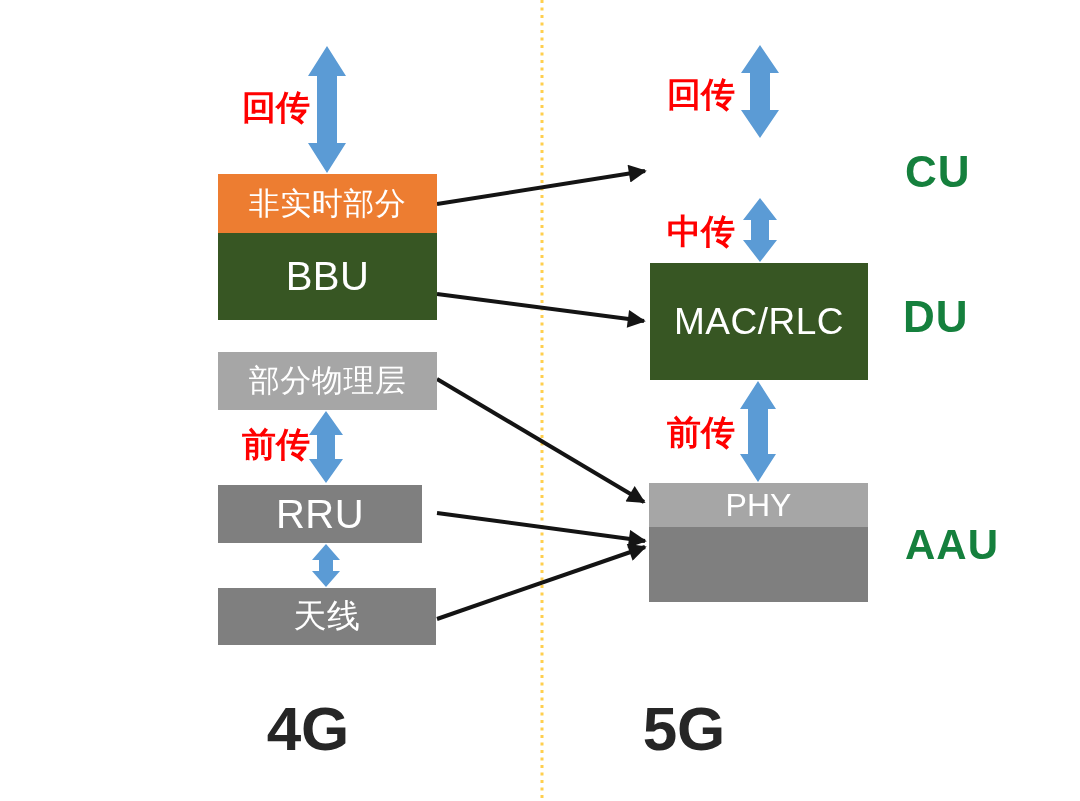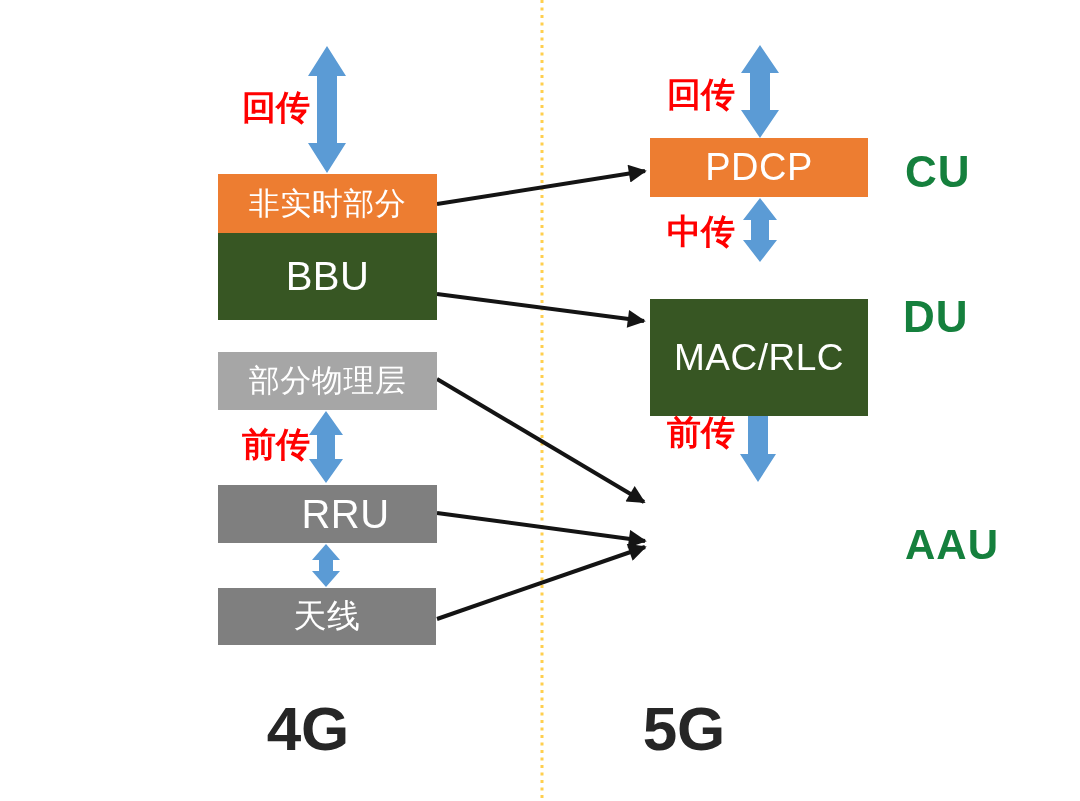--- a/index.html
+++ b/index.html
@@ -115,38 +115,41 @@
   <div class="red-label" style="left:242px; top:90px;">回传</div>
 
   <div class="box box-orange cjk-text" style="left:218px; top:174px; width:219px; height:59px;">非实时部分</div>
 
   <div class="box box-green lat-text" style="left:218px; top:233px; width:219px; height:87px;">BBU</div>
 
   <div class="box box-ltgray cjk-text" style="left:218px; top:352px; width:219px; height:58px;">部分物理层</div>
 
   <div class="red-label" style="left:242px; top:427px;">前传</div>
 
-  <div class="box box-midgray lat-text" style="left:218px; top:485px; width:183px; height:58px;padding-left:36px;">RRU</div>
+  <div class="box box-midgray lat-text" style="left:218px; top:485px; width:204px; height:58px;">RRU</div>
 
   <div class="box box-midgray cjk-text" style="left:218px; top:588px; width:218px; height:57px; font-size:33px;">天线</div>
 
   <div class="gen-label" style="left:238px; top:698px;">4G</div>
 
   <div class="red-label" style="left:667px; top:77px;">回传</div>
 
-  <div class="box box-orange lat-text" style="left:650px; top:138px; width:218px; height:59px; font-size:38px;">PDCP</div>
 
   <div class="purple-label" style="left:905px; top:150px;">CU</div>
 
   <div class="red-label" style="left:667px; top:214px;text-align:center;">中传</div>
 
-  <div class="box box-green lat-text" style="left:650px; top:263px; width:218px; height:117px; font-size:37px;margin-top:36px;">MAC/RLC</div>
+  <div class="box box-green lat-text" style="left:650px; top:263px; width:218px; height:117px; font-size:37px;">MAC/RLC</div>
 
   <div class="purple-label" style="left:903px; top:295px;">DU</div>
 
   <div class="red-label" style="left:667px; top:415px;">前传</div>
 
+  <div id="aau-box">
+    <div id="aau-phy-section">PHY</div>
+    <div id="aau-radio-section"></div>
+  </div>
 
   <div class="purple-label" style="left:897px; top:524px; font-size:42px;margin-left:8px;">AAU</div>
 
   <div class="gen-label" style="left:614px; top:698px;">5G</div>
 
 </div>
 
 </body></html>

